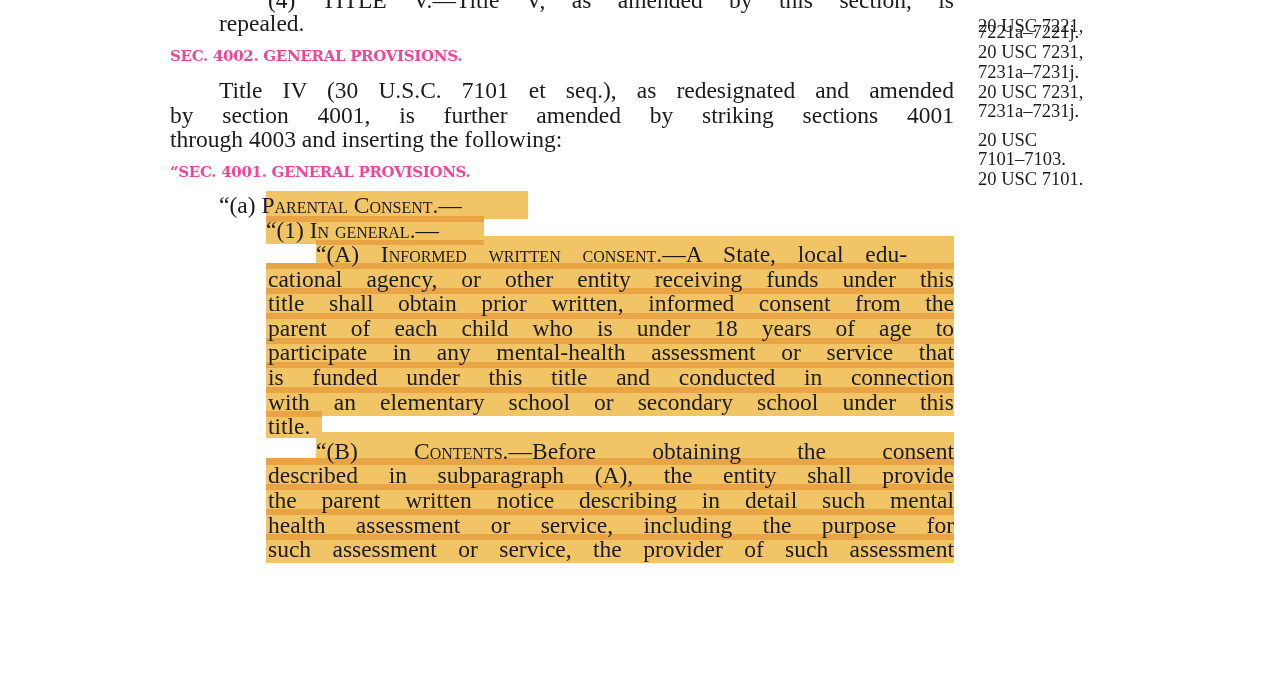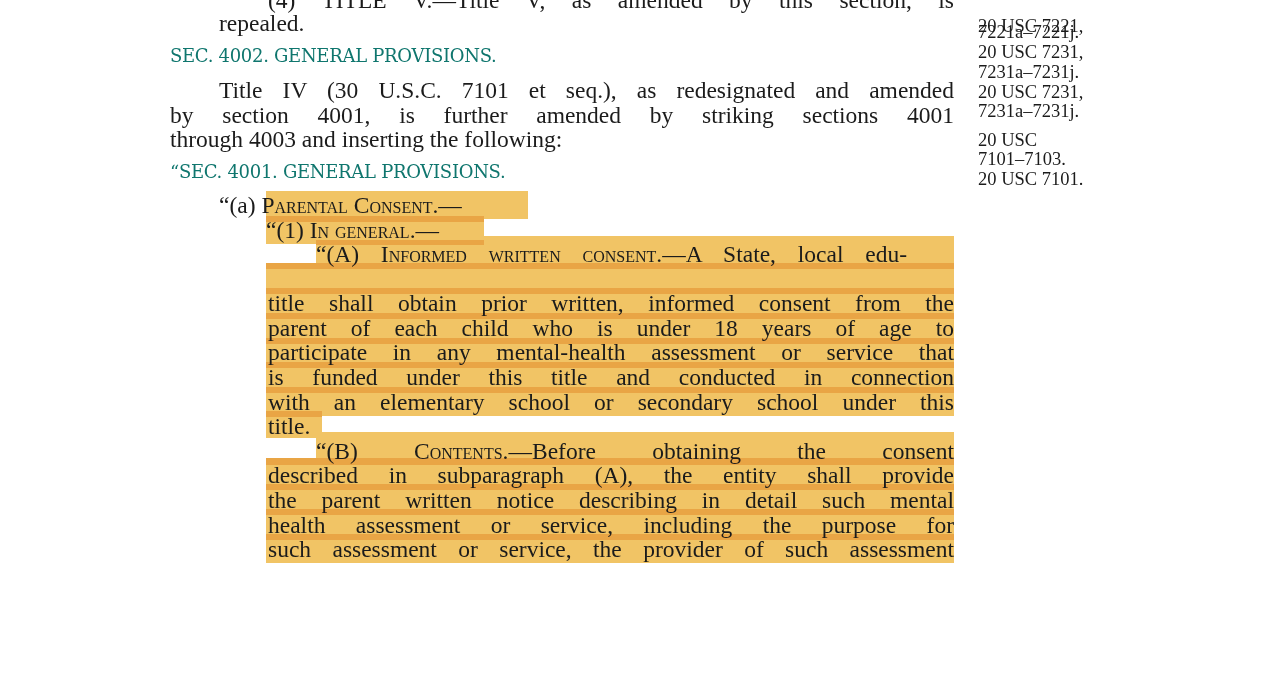--- a/index.html
+++ b/index.html
@@ -28,26 +28,26 @@
       white-space: nowrap;
       color: #1b1b1b;
     }
     .just {
       text-align: justify;
       text-align-last: justify;
     }
     .heading {
       position: absolute;
       font-family: "DejaVu Serif", "Liberation Serif", serif;
-      font-weight: normal;
-      font-size: 18px;
+      font-weight: bold;
+      font-size: 15px;
       line-height: 22px;
       letter-spacing: -0.3px;
       white-space: nowrap;
-      color: #0f766e;
+      color: #ec4899;
     }
     .sc {
       font-variant: small-caps;
     }
     .margin-note {
       position: absolute;
       left: 978px;
       font-family: "Liberation Serif", "DejaVu Serif", serif;
       font-size: 18.5px;
       line-height: 20px;
@@ -115,20 +115,21 @@
     <span>“(a) </span><span class="sc">Parental Consent.—</span>
   </div>
 
   <div class="line" style="left:266px; top:218px;">
     <span>“(1) </span><span class="sc">In general.—</span>
   </div>
 
   <div class="line just" style="left:316px; top:242px; width:591px;">
     <span>“(A) </span><span class="sc">Informed written consent.</span><span>—A State, local edu-</span>
   </div>
+  <div class="line just" style="left:268px; top:267px; width:686px;">cational agency, or other entity receiving funds under this</div>
   <div class="line just" style="left:268px; top:291px; width:686px;">title shall obtain prior written, informed consent from the</div>
   <div class="line just" style="left:268px; top:316px; width:686px;">parent of each child who is under 18 years of age to</div>
   <div class="line just" style="left:268px; top:340px; width:686px;">participate in any mental-health assessment or service that</div>
   <div class="line just" style="left:268px; top:365px; width:686px;">is funded under this title and conducted in connection</div>
   <div class="line just" style="left:268px; top:390px; width:686px;">with an elementary school or secondary school under this</div>
   <div class="line" style="left:268px; top:414px;">title.</div>
 
   <div class="line just" style="left:316px; top:439px; width:638px;">
     <span>“(B) </span><span class="sc">Contents.</span><span>—Before obtaining the consent</span>
   </div>

